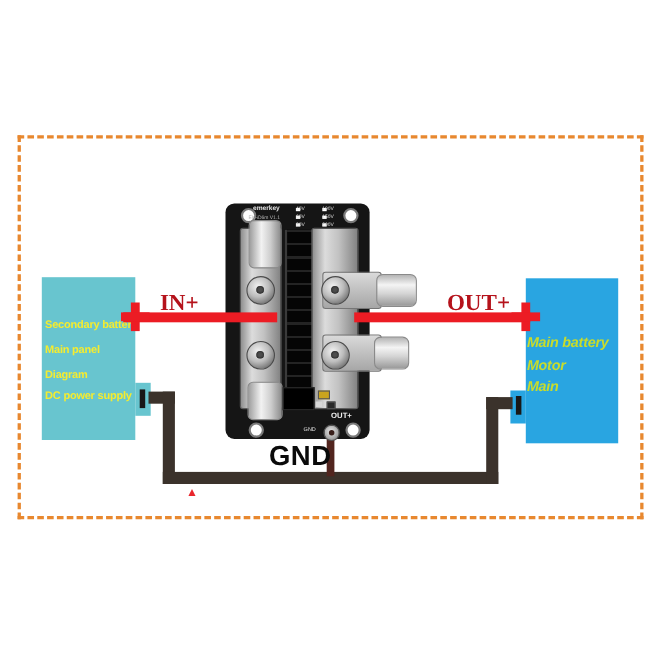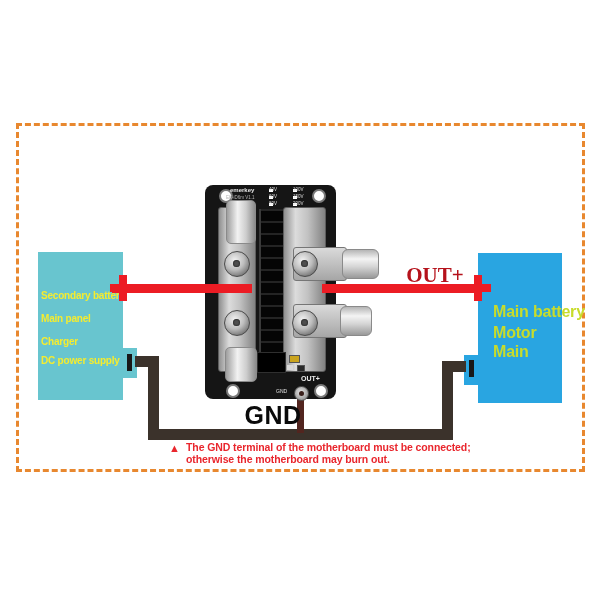--- a/index.html
+++ b/index.html
@@ -13,21 +13,21 @@
   
   .title{left:0;top:147px;width:600px;text-align:center;font-weight:bold;font-size:17px;
          color:#2CA1DC;letter-spacing:-0.2px;}
 
   
   .box-left{left:38px;top:252px;width:85px;height:148px;background:#68C5CF;}
   .box-right{left:478px;top:253px;width:84px;height:150px;background:#29A5E1;}
   .box-item{position:absolute;left:3px;font-weight:bold;font-size:10px;letter-spacing:-0.2px;
             white-space:nowrap;}
   .box-left .box-item{color:#F5EC2F;}
-  .box-right .box-item{color:#C8DC2B;left:15px;font-size:16px;}
+  .box-right .box-item{color:#C8DC2B;left:1px;font-size:13px;font-style:italic;}
 
   
   .tab-left{left:123px;top:348px;width:14px;height:30px;background:#68C5CF;}
   .tab-right{left:464px;top:355px;width:14px;height:30px;background:#29A5E1;}
   .tab-bar{position:absolute;background:#181818;width:5px;height:17px;}
 
   
   .plus{width:26px;height:26px;}
   .plus .pv{position:absolute;left:9px;top:0;width:8px;height:26px;background:#EC1C24;}
   .plus .ph{position:absolute;left:0;top:9px;width:26px;height:8px;background:#EC1C24;}
@@ -119,21 +119,21 @@
   <div class="abs gw gw-a"></div>
   <div class="abs gw gw-b"></div>
   <div class="abs gw gw-c"></div>
   <div class="abs gw gw-d"></div>
   <div class="abs gw gw-e"></div>
   <div class="abs gw-branch"></div>
 
   <div class="abs box-left">
     <div class="box-item" style="top:38px">Secondary battery</div>
     <div class="box-item" style="top:61px">Main panel</div>
-    <div class="box-item" style="top:84px">Charger</div>
+    <div class="box-item" style="top:84px">Diagram</div>
     <div class="box-item" style="top:103px">DC power supply</div>
   </div>
   <div class="abs tab-left">
     <div class="tab-bar" style="left:4px;top:6px"></div>
   </div>
 
   <div class="abs box-right">
     <div class="box-item" style="top:50px">Main battery</div>
     <div class="box-item" style="top:71px">Motor</div>
     <div class="box-item" style="top:90px">Main</div>
@@ -212,23 +212,20 @@
 
   <div class="abs plus plus-left" style="z-index:7">
     <div class="pv"></div>
       <div class="ph"></div>
   </div>
   <div class="abs plus plus-right" style="z-index:7">
     <div class="pv"></div>
       <div class="ph"></div>
   </div>
 
+  <div class="abs wire-label lbl-in">IN+</div>
   <div class="abs wire-label lbl-out">OUT+</div>
 
   <div class="abs gnd-label">GND</div>
 
   <div class="abs warn-tri">▲</div>
-  <div class="abs warn-text">
-    <div>The GND terminal of the motherboard must be connected;</div>
-    <div>otherwise the motherboard may burn out.</div>
-  </div>
 
 </div>
 
 </body></html>

